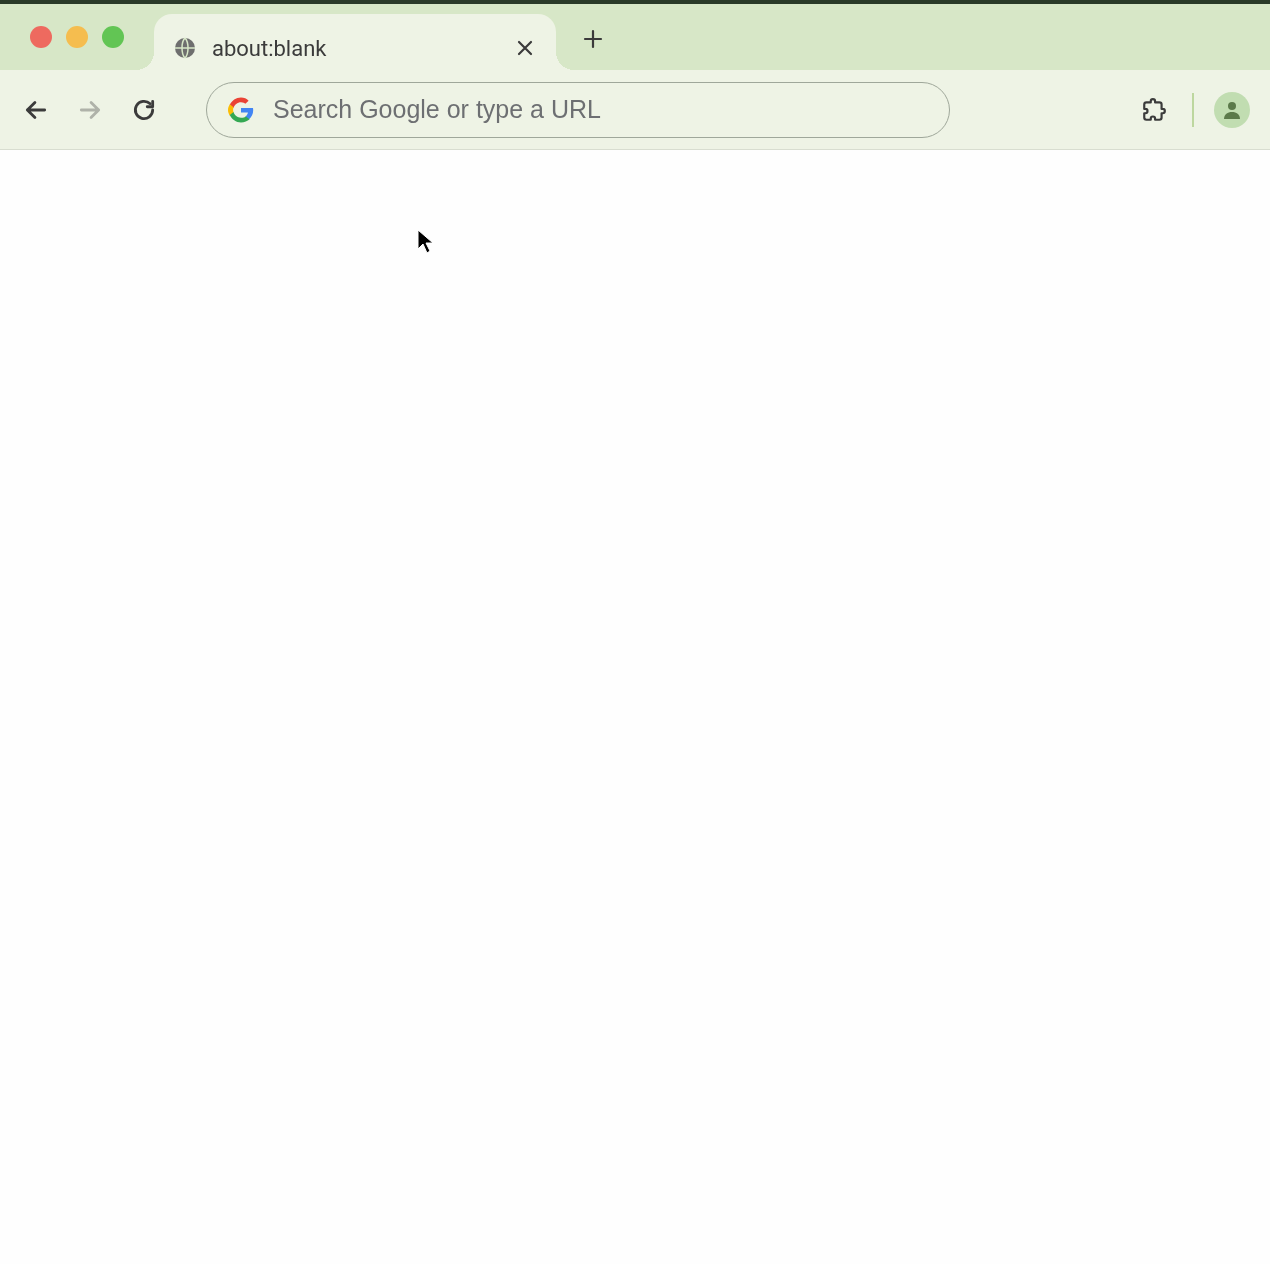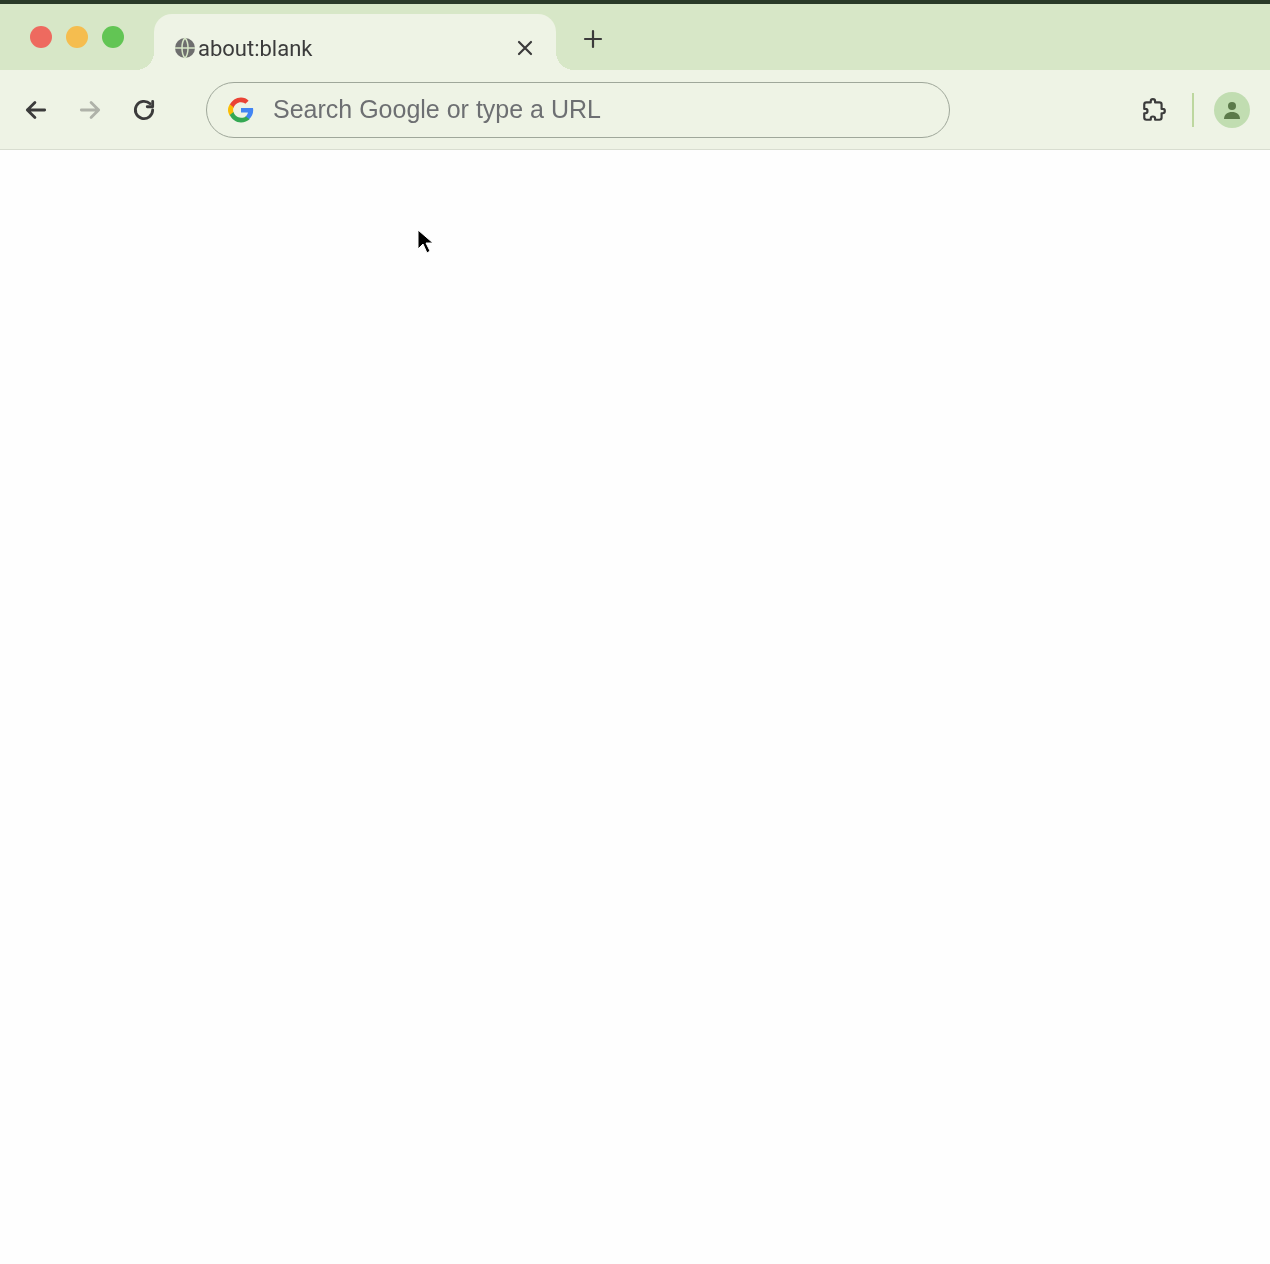--- a/index.html
+++ b/index.html
@@ -42,20 +42,21 @@
       left: 154px;
       bottom: 0;
       height: 56px;
       width: 402px;
       background: #eef3e5;
       border-top-left-radius: 18px;
       border-top-right-radius: 18px;
       display: flex;
       align-items: center;
       padding: 12px 18px 0 18px;
+      gap: 14px;
     }
     .tab::before, .tab::after {
       content: "";
       position: absolute;
       bottom: 0;
       width: 18px;
       height: 18px;
       background: #eef3e5;
     }
     .tab::before {

